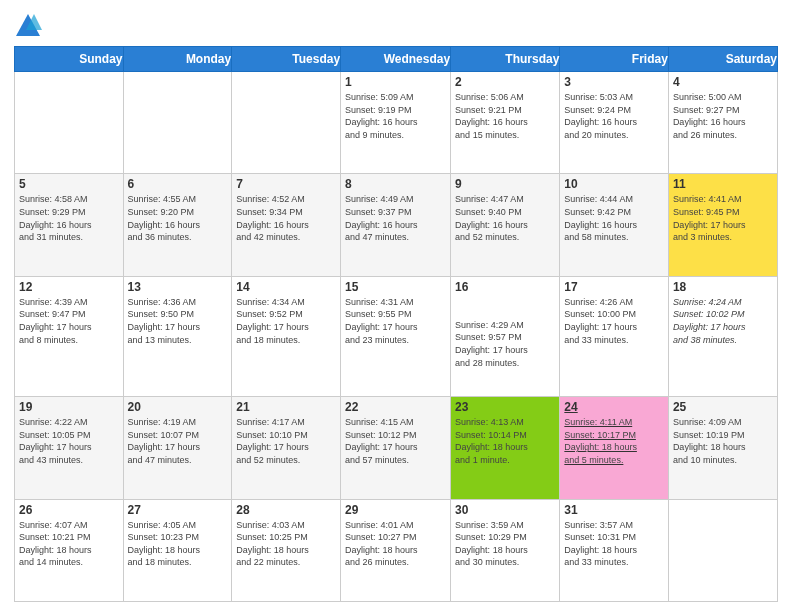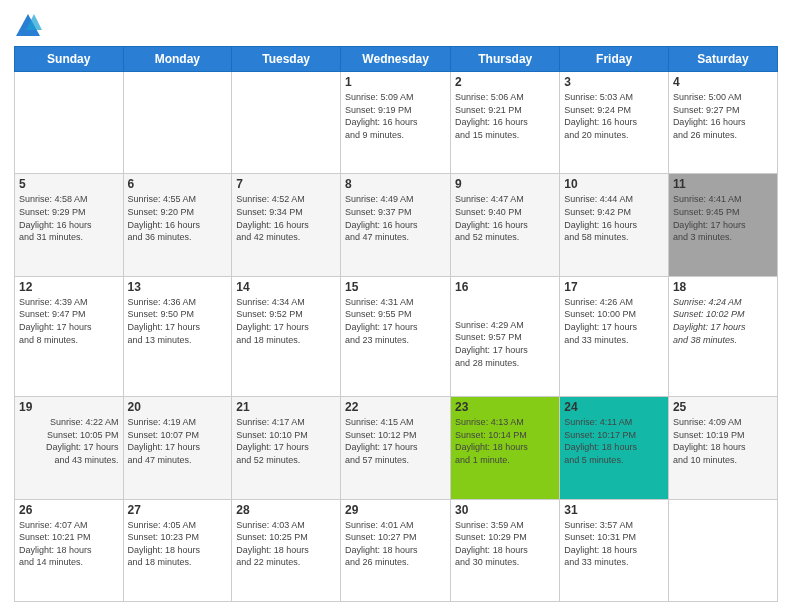--- a/index.html
+++ b/index.html
@@ -64,21 +64,21 @@
       width: 100%;
       border-collapse: collapse;
       flex: 1;
     }
     .calendar thead th {
       background: #2a7fd4;
       color: #fff;
       font-size: 12px;
       font-weight: bold;
       padding: 5px 0;
-      text-align: center;
+      text-align: right;
       border: 1px solid #1a6ec0;
     }
     .calendar tbody td {
       border: 1px solid #ccc;
       vertical-align: top;
       padding: 3px 4px;
       width: 113px;
       font-size: 9.5px;
       color: #333;
       background: #fff;
@@ -205,21 +205,21 @@
 Daylight: 16 hours
 and 52 minutes.</div>
           </td>
           <td style="background: rgb(245, 245, 245);">
             <div class="day-number">10</div>
             <div class="day-info" style="white-space: pre-line;">Sunrise: 4:44 AM
 Sunset: 9:42 PM
 Daylight: 16 hours
 and 58 minutes.</div>
           </td>
-          <td style="background: #a3a3a3; margin-top: 40px;">
+          <td style="background: #fde047; margin-top: 40px;">
             <div class="day-number">11</div>
             <div class="day-info" style="white-space: pre-line;">Sunrise: 4:41 AM
 Sunset: 9:45 PM
 Daylight: 17 hours
 and 3 minutes.</div>
           </td>
         </tr>
         <tr>
           <td>
             <div class="day-number">12</div>
@@ -267,21 +267,21 @@
             <div class="day-number">18</div>
             <div class="day-info" style="white-space: pre-line; font-style: italic;">Sunrise: 4:24 AM
 Sunset: 10:02 PM
 Daylight: 17 hours
 and 38 minutes.</div>
           </td>
         </tr>
         <tr>
           <td style="background: rgb(245, 245, 245);">
             <div class="day-number">19</div>
-            <div class="day-info" style="white-space: pre-line; text-align: right;">Sunrise: 4:22 AM
+            <div class="day-info" style="white-space: pre-line;">Sunrise: 4:22 AM
 Sunset: 10:05 PM
 Daylight: 17 hours
 and 43 minutes.</div>
           </td>
           <td style="background: rgb(245, 245, 245);">
             <div class="day-number">20</div>
             <div class="day-info" style="white-space: pre-line;">Sunrise: 4:19 AM
 Sunset: 10:07 PM
 Daylight: 17 hours
 and 47 minutes.</div>
@@ -300,21 +300,21 @@
 Daylight: 17 hours
 and 57 minutes.</div>
           </td>
           <td style="background: #84cc16;">
             <div class="day-number">23</div>
             <div class="day-info" style="white-space: pre-line;">Sunrise: 4:13 AM
 Sunset: 10:14 PM
 Daylight: 18 hours
 and 1 minute.</div>
           </td>
-          <td style="background: #14b8a6;">
+          <td style="background: #f9a8d4; text-decoration: underline;">
             <div class="day-number">24</div>
             <div class="day-info" style="white-space: pre-line;">Sunrise: 4:11 AM
 Sunset: 10:17 PM
 Daylight: 18 hours
 and 5 minutes.</div>
           </td>
           <td style="background: rgb(245, 245, 245);">
             <div class="day-number">25</div>
             <div class="day-info" style="white-space: pre-line;">Sunrise: 4:09 AM
 Sunset: 10:19 PM

